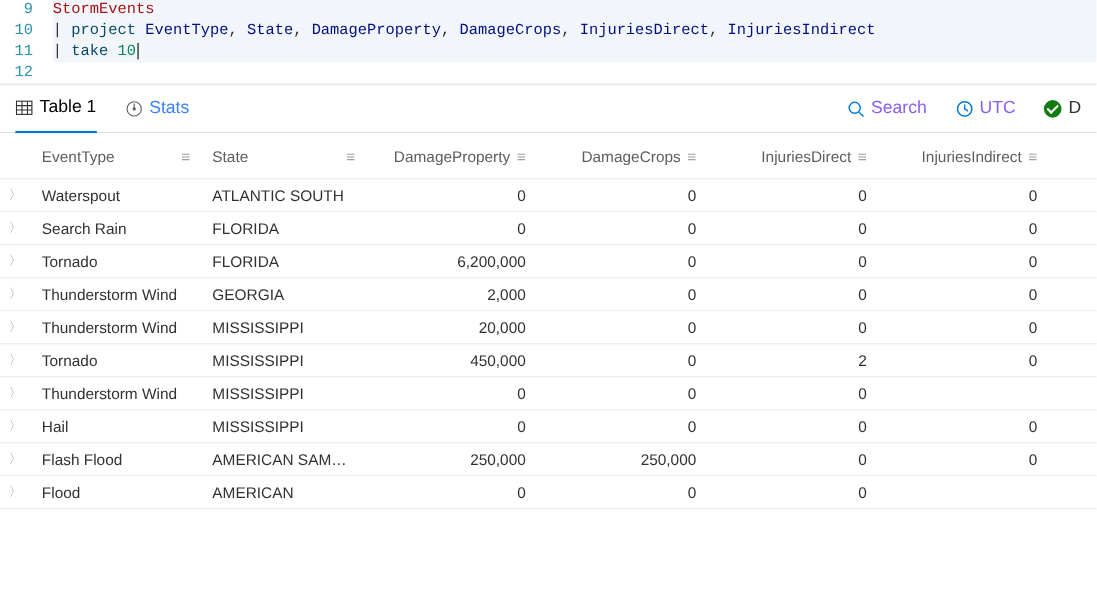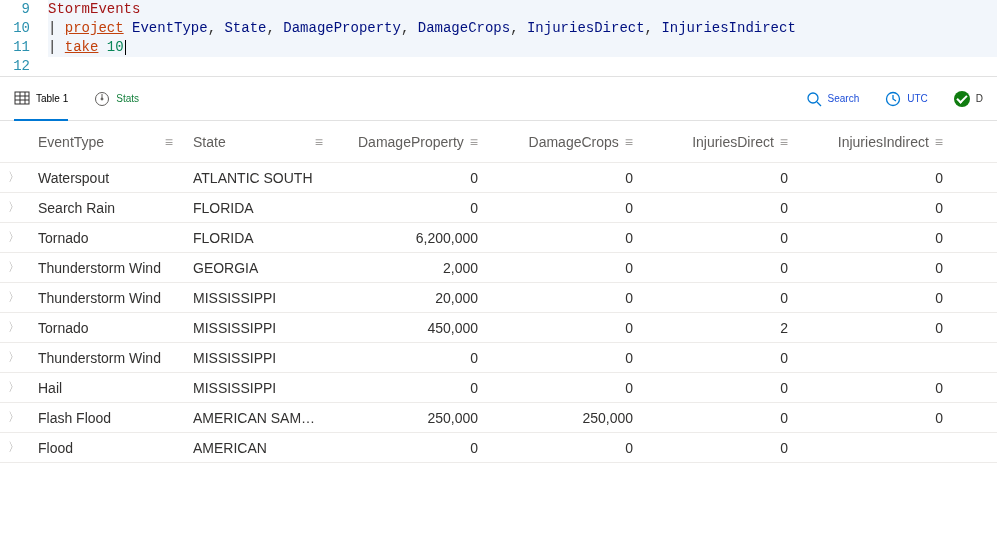--- a/index.html
+++ b/index.html
@@ -32,66 +32,66 @@
     color: #2b91af;
     user-select: none;
   }
   .code-text {
     flex: 1;
     white-space: pre;
   }
   .hl-line .code-text { background: #f2f6fb; }
   .tk-table { color: #a31515; }
   .tk-pipe { color: #323130; }
-  .tk-op { color: #c2410c; text-decoration: underline; }
+  .tk-op { color: #0c4a6e; }
   .tk-col { color: #001080; }
   .tk-punct { color: #323130; }
   .tk-num { color: #098658; }
   .cursor {
     display: inline-block;
     width: 1px;
     height: 15px;
     background: #000;
     vertical-align: middle;
     margin-left: 1px;
   }
 
   .toolbar {
     display: flex;
     align-items: center;
     height: 44px;
     padding: 0 14px;
     border-bottom: 1px solid #e1e1e1;
-    font-size: 10px;
+    font-size: 16px;
     color: #605e5c;
     gap: 26px;
   }
   .tab {
     display: flex;
     align-items: center;
     gap: 6px;
     height: 100%;
-    color: #15803d;
+    color: #3b82f6;
     cursor: pointer;
   }
   .tab.active {
     border-bottom: 2px solid #0078d4;
     margin-bottom: -1px;
     color: #000;
   }
   .tab .ic, .tool .ic { display: inline-flex; align-items: center; }
   .spacer { flex: 1; }
   .tool {
     display: flex;
     align-items: center;
     gap: 6px;
     color: #605e5c;
     cursor: pointer;
   }
-  .tool.blue { color: #1d4ed8; }
+  .tool.blue { color: #8b5cf6; }
   .done-badge {
     display: flex; align-items: center; gap: 6px; color: #323130;
   }
   .done-circle {
     width: 16px; height: 16px; border-radius: 50%;
     background: #107c10; display: flex; align-items: center; justify-content: center;
   }
   .done-circle::after {
     content: ""; width: 4px; height: 8px;
     border: solid #fff; border-width: 0 2px 2px 0;

